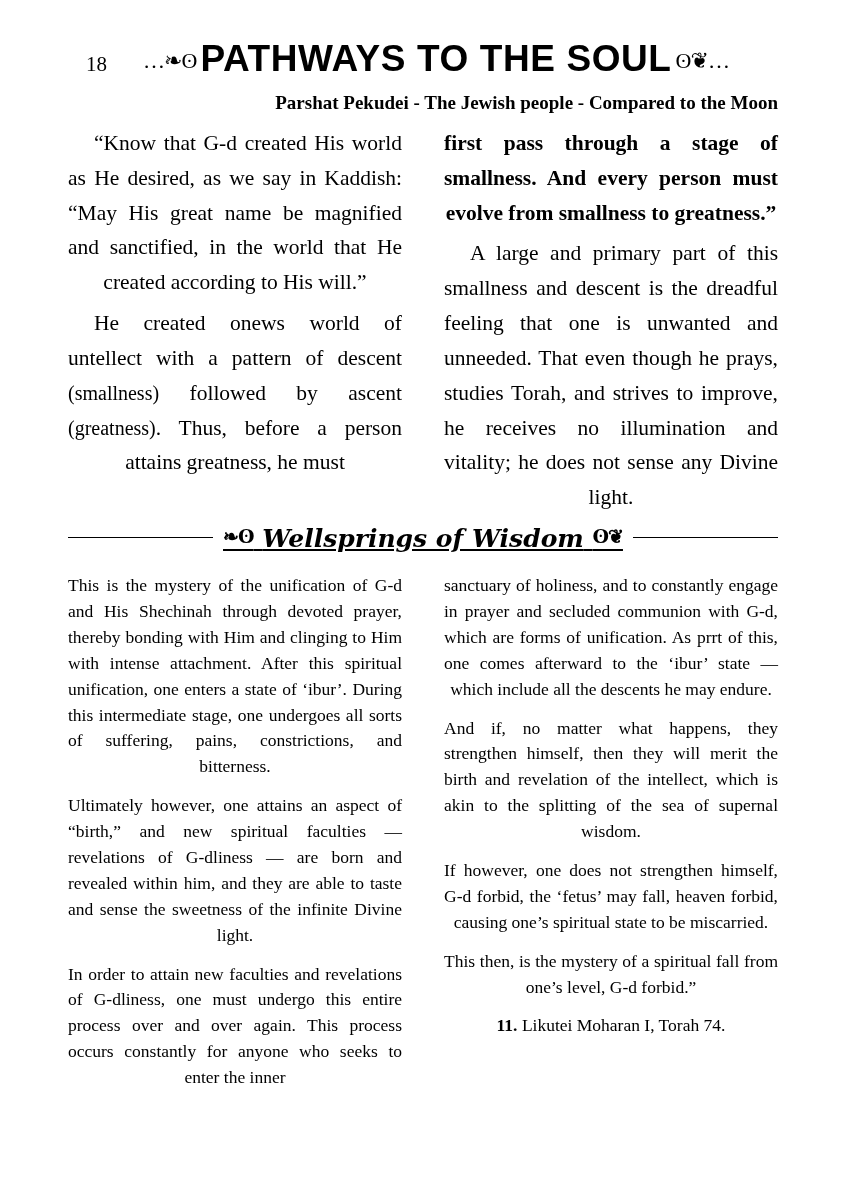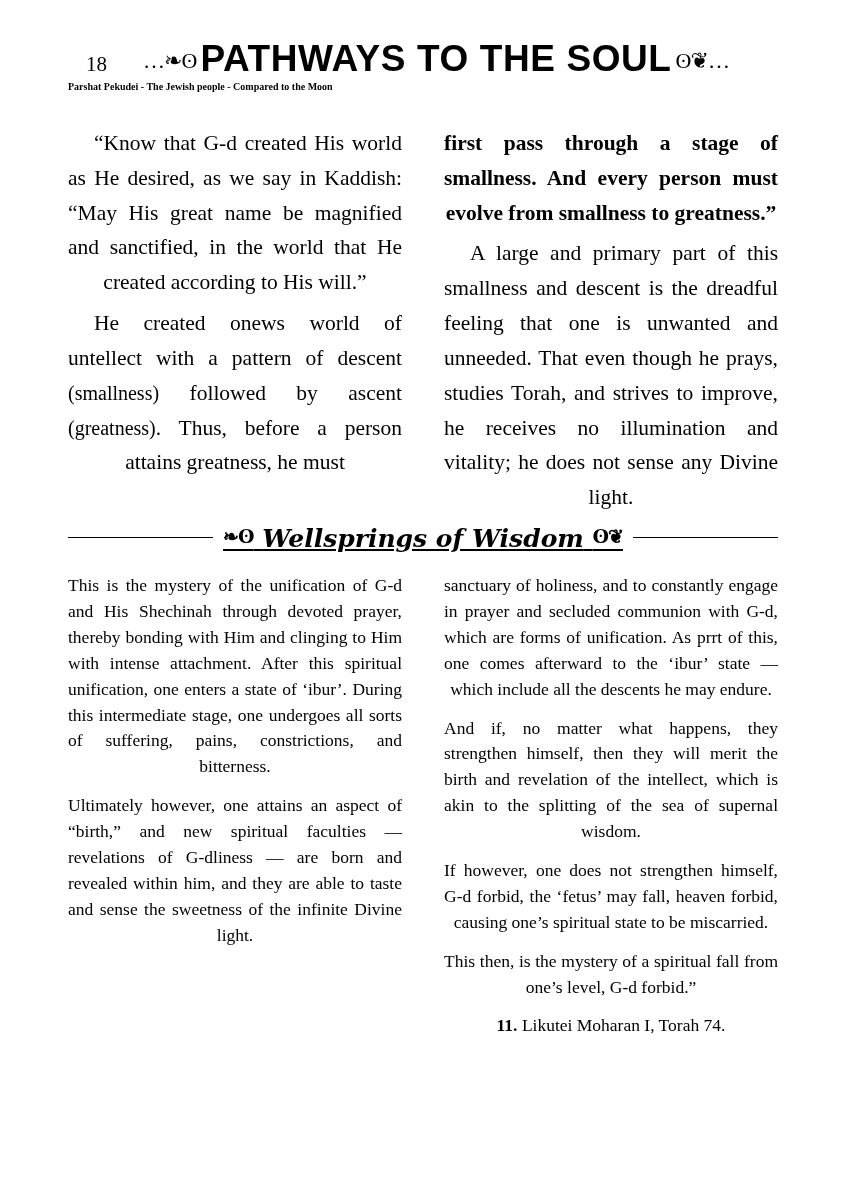--- a/index.html
+++ b/index.html
@@ -47,24 +47,24 @@
     font-weight: bold;
     letter-spacing: 0.6px;
     font-family: Liberation Sans, sans-serif;
   }
   .orn {
     font-size: 22px;
     letter-spacing: -1px;
     vertical-align: 3px;
   }
   .subtitle {
-    text-align: left;
-    font-size: 10px;
+    text-align: right;
+    font-size: 19px;
     font-weight: bold;
-    margin-top: 1px;
+    margin-top: 12px;
     font-family: "Liberation Serif", serif;
   }
 
   
   .body-cols {
     display: flex;
     gap: 42px;
     margin-top: 26px;
   }
   .col {
@@ -181,20 +181,21 @@
         <span class="ws-orn">ʘ❦</span>
       </span>
     </div>
   </div>
 
   <div class="lower-cols">
 
     <div class="col">
       <p>This is the mystery of the unification of G-d and His Shechinah through devoted prayer, thereby bonding with Him and clinging to Him with intense attachment. After this spiritual unification, one enters a state of ‘ibur’. During this intermediate stage, one undergoes all sorts of suffering, pains, constrictions, and bitterness.</p>
       <p>Ultimately however, one attains an aspect of “birth,” and new spiritual faculties — revelations of G-dliness — are born and revealed within him, and they are able to taste and sense the sweetness of the infinite Divine light.</p>
+      <p>In order to attain new faculties and revelations of G-dliness, one must undergo this entire process over and over again. This process occurs constantly for anyone who seeks to enter the inner</p>
     </div>
 
     <div class="col">
       <p>sanctuary of holiness, and to constantly engage in prayer and secluded communion with G-d, which are forms of unification. As prrt of this, one comes afterward to the ‘ibur’ state — which include all the descents he may endure.</p>
       <p>And if, no matter what happens, they strengthen himself, then they will merit the birth and revelation of the intellect, which is akin to the splitting of the sea of supernal wisdom.</p>
       <p>If however, one does not strengthen himself, G-d forbid, the ‘fetus’ may fall, heaven forbid, causing one’s spiritual state to be miscarried.</p>
       <p>This then, is the mystery of a spiritual fall from one’s level, G-d forbid.”</p>
       <p class="footnote"><b>11.</b> <span>Likutei Moharan I, Torah 74.</span></p>
     </div>
 

